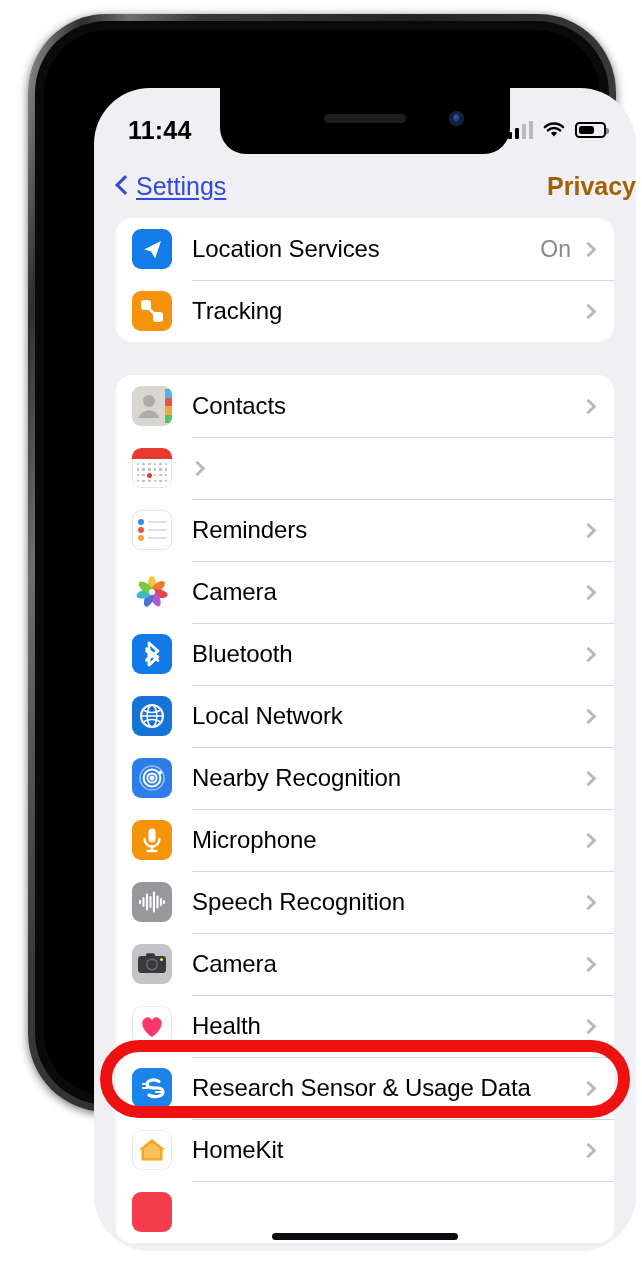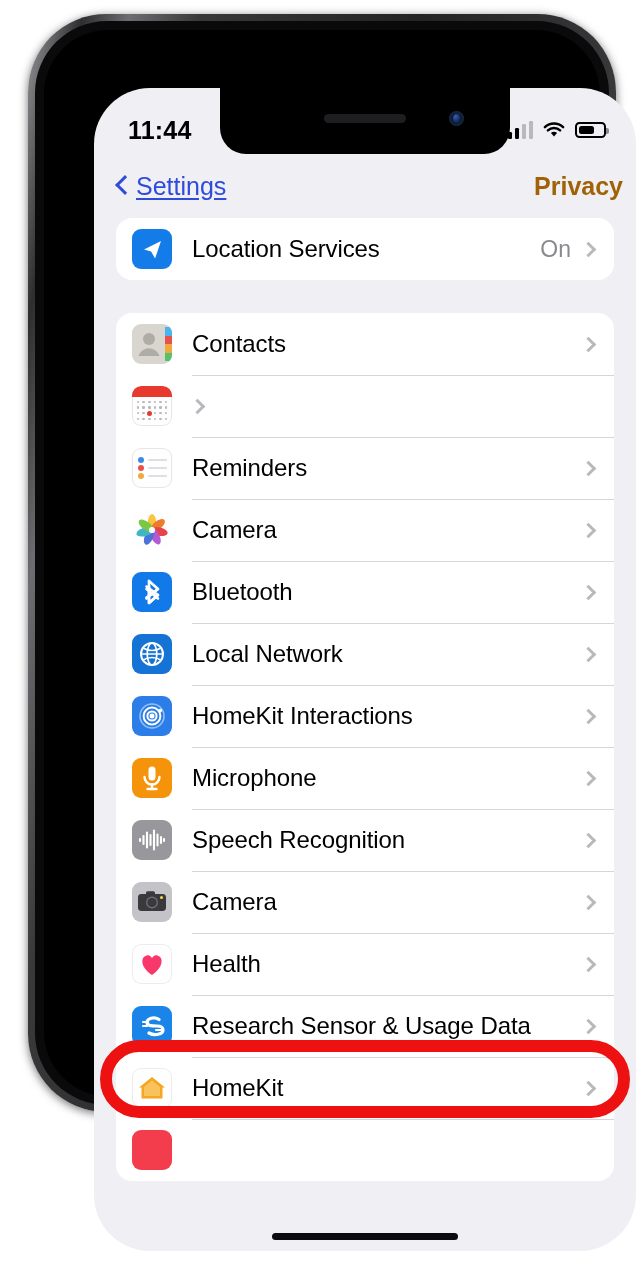--- a/index.html
+++ b/index.html
@@ -113,21 +113,21 @@
   }
   .battery::after {
     content:""; position:absolute; right:-4.5px; top: 4.4px;
     width: 2.6px; height: 6px; border-radius: 0 2px 2px 0;
     background: rgba(0,0,0,0.42);
   }
   .battery .fill { height: 100%; width: 65%; border-radius: 2.5px; background: #000; }
 
   
   .nav-bar {
-    position: absolute; top: 66px; left: 0; right: 13px;
+    position: absolute; top: 66px; left: 0; right: 0;
     height: 64px;
     display: flex; align-items: center;
     padding: 0 22px;
     z-index: 10;
   }
   .nav-back {
     display: flex; align-items: center; gap: 7px;
     color: #2f4cd8; cursor: pointer;
   }
   .chev-back {
@@ -322,20 +322,31 @@
               <div class="row-icon ic-location">
                 <svg viewBox="0 0 40 40">
                     <path d="M29 12 L12 20.4 L19.1 22.6 L23.1 29.5 Z" fill="#fff"></path>
                   </svg>
               </div>
               <div class="row-label">Location Services</div>
               <div class="row-value">On</div>
               <div class="chev"></div>
             </div>
 
+            <div class="row">
+              <div class="row-icon ic-tracking">
+                <svg viewBox="0 0 40 40">
+                  <path d="M15 15.5 L25 25.5" stroke="#fff" stroke-width="3" fill="none"></path>
+                  <rect x="9" y="9" width="10" height="10" rx="3" fill="#fff"></rect>
+                  <rect x="21" y="21" width="10" height="10" rx="3" fill="#fff"></rect>
+                </svg>
+              </div>
+              <div class="row-label">Tracking</div>
+              <div class="chev"></div>
+            </div>
 
           </div>
 
           <div class="card">
 
             <div class="row">
               <div class="row-icon ic-contacts">
                 <svg viewBox="0 0 40 40">
                   <circle cx="17" cy="15" r="6" fill="#aeaca6"></circle>
                   <path d="M6.5 32 a11 11 0 0 1 21 0 Z" fill="#aeaca6"></path>
@@ -451,21 +462,21 @@
             <div class="row">
               <div class="row-icon ic-nearby">
                 <svg viewBox="0 0 40 40">
                   <circle cx="20" cy="20" r="12" stroke="#8fc2f5" stroke-width="1.6" fill="none"></circle>
                   <circle cx="20" cy="20" r="8.4" stroke="#fff" stroke-width="2" fill="none"></circle>
                   <circle cx="20" cy="20" r="4.6" stroke="#fff" stroke-width="2" fill="none"></circle>
                   <circle cx="20" cy="20" r="2.5" fill="#fff"></circle>
                   <circle cx="28.4" cy="14.6" r="1.8" fill="#fff"></circle>
                 </svg>
               </div>
-              <div class="row-label">HomeKit Interactions</div>
+              <div class="row-label">Nearby Recognition</div>
               <div class="chev"></div>
             </div>
 
             <div class="row">
               <div class="row-icon ic-mic">
                 <svg viewBox="0 0 40 40">
                   <rect x="16.5" y="8.5" width="7" height="14" rx="3.5" fill="#fff"></rect>
                   <path d="M12.5 19 a7.5 7.5 0 0 0 15 0" stroke="#fff" stroke-width="2.4" fill="none" stroke-linecap="round"></path>
                   <line x1="20" y1="26.5" x2="20" y2="31" stroke="#fff" stroke-width="2.4" stroke-linecap="round"></line>
                   <line x1="15.5" y1="31" x2="24.5" y2="31" stroke="#fff" stroke-width="2.4" stroke-linecap="round"></line>

